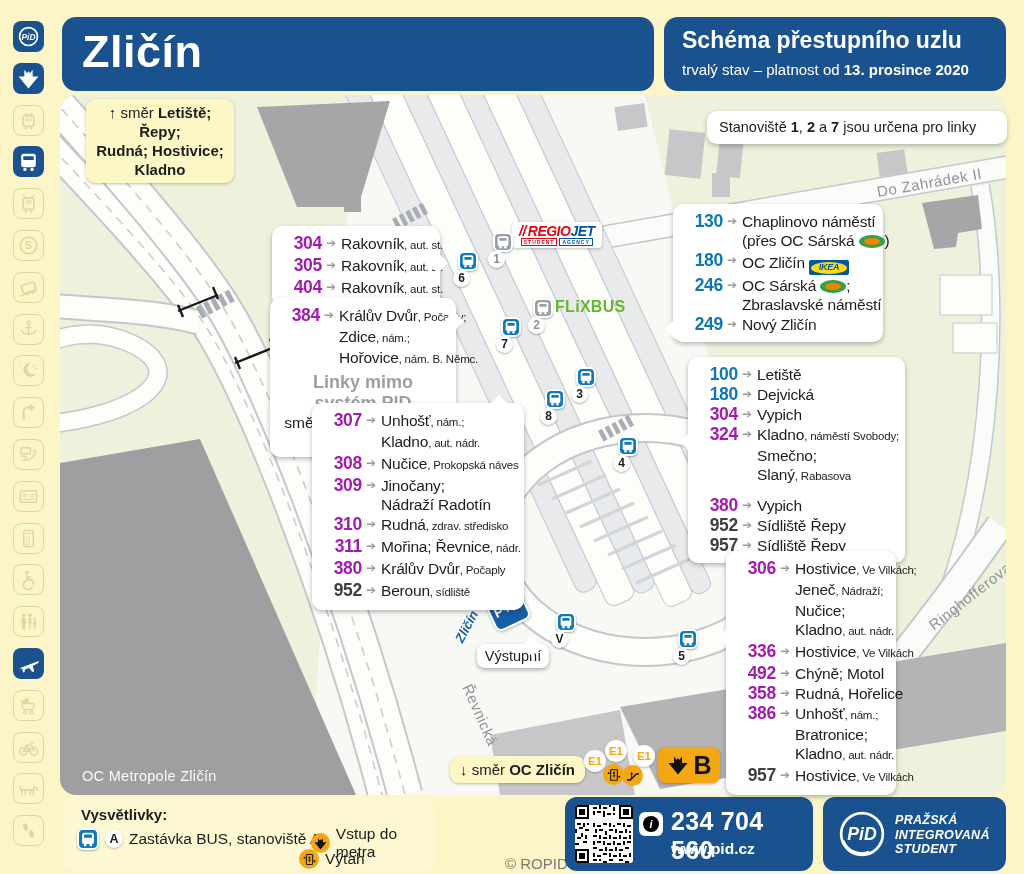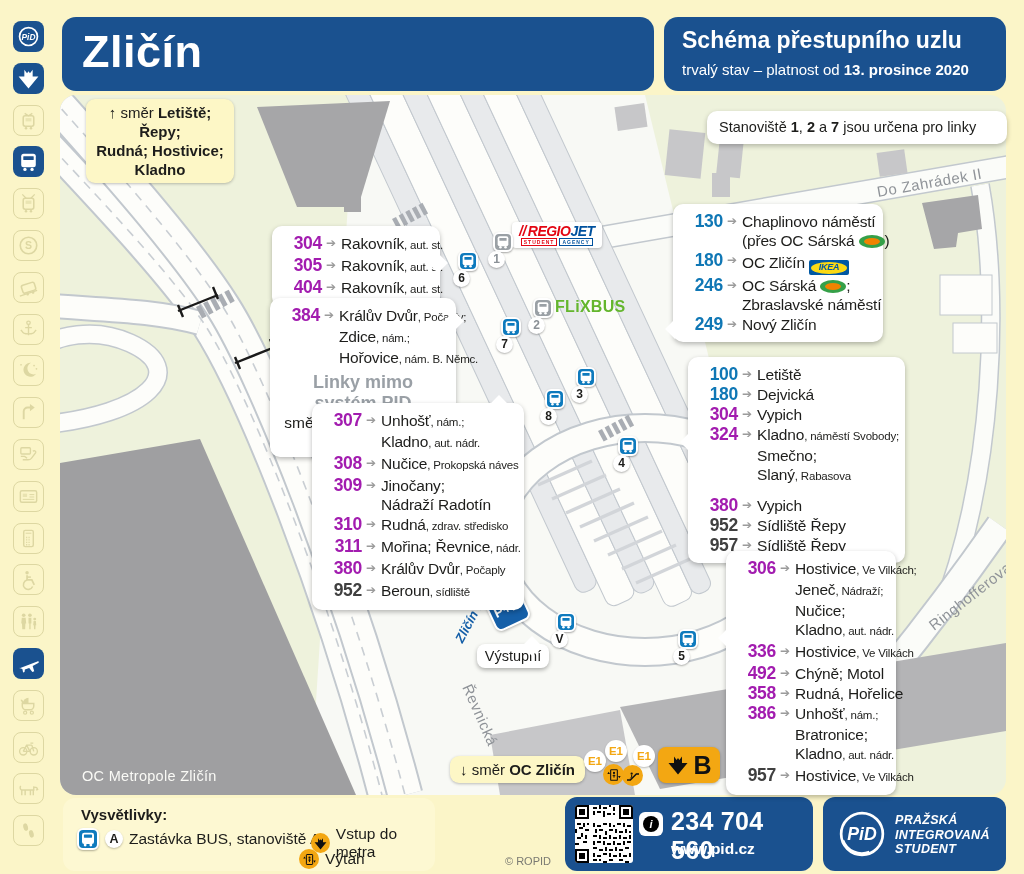--- a/index.html
+++ b/index.html
@@ -103,21 +103,21 @@
   .lg-row{position:absolute;display:flex;align-items:center;gap:6px;}
   .lg-ico{position:static;display:inline-block;width:22px;height:22px;background:#0e7abd;--bg:#0e7abd;
         border:2px solid #fff;border-radius:6px;box-shadow:0 1px 2px rgba(0,0,0,.3);}
   .lg-ico svg{width:100%;height:100%;}
   .lg-badge{width:18px;height:18px;border-radius:50%;background:#fff;font-weight:bold;font-size:12.5px;
         display:flex;align-items:center;justify-content:center;box-shadow:0 1px 2px rgba(0,0,0,.25);}
   .lg-circ{width:20px;height:20px;border-radius:50%;background:#f3a712;color:#111;
         display:flex;align-items:center;justify-content:center;}
   .lg-circ svg{width:15px;height:15px;}
   .lg-lab{font-size:15.5px;}
-  .copyright{position:absolute;left:505px;top:855px;font-size:11px;color:#7a7a72;}
+  .copyright{position:absolute;left:505px;top:855px;font-size:15px;color:#7a7a72;}
   
   .fbox{position:absolute;top:797px;height:74px;background:#1a518f;border-radius:12px;color:#fff;}
   #infobox{left:565px;width:248px;}
   .qr{position:absolute;left:10px;top:8px;width:58px;height:58px;border-radius:3px;}
   .ibadge{position:absolute;left:74px;top:15px;width:24px;height:24px;background:#fff;border-radius:6px;
         display:flex;align-items:center;justify-content:center;}
   .ii{width:16px;height:16px;background:#000;border-radius:50%;color:#fff;font-style:italic;
         font-weight:bold;font-size:11px;line-height:16px;text-align:center;}
   .ii::after{content:"i";}
   .phone{position:absolute;left:106px;top:10px;font-size:25px;font-weight:bold;letter-spacing:.3px;}

